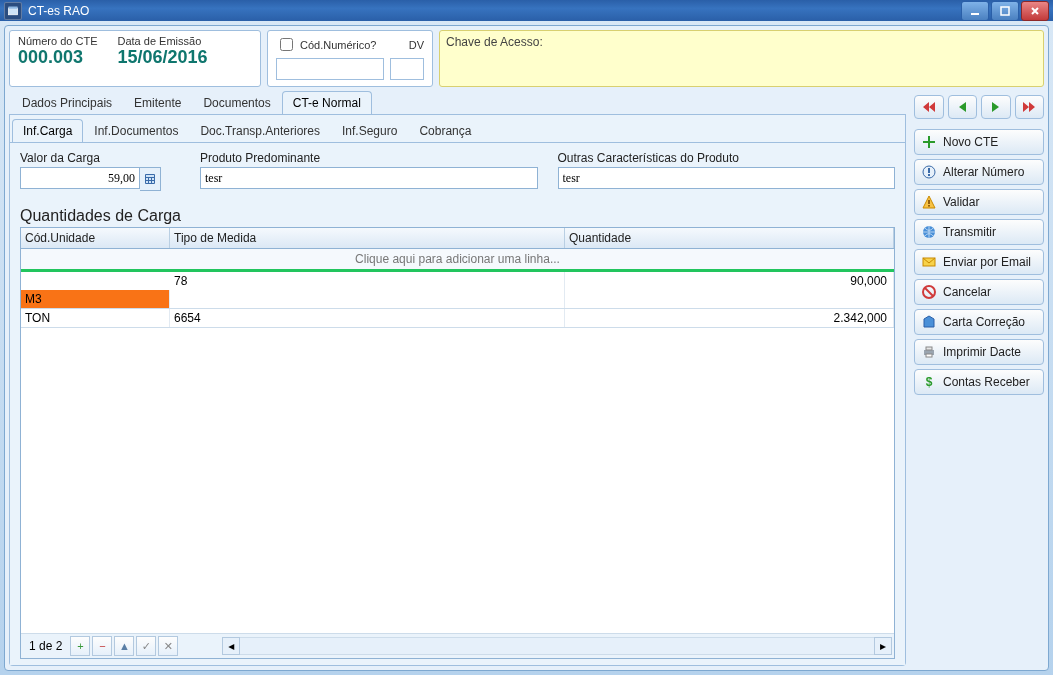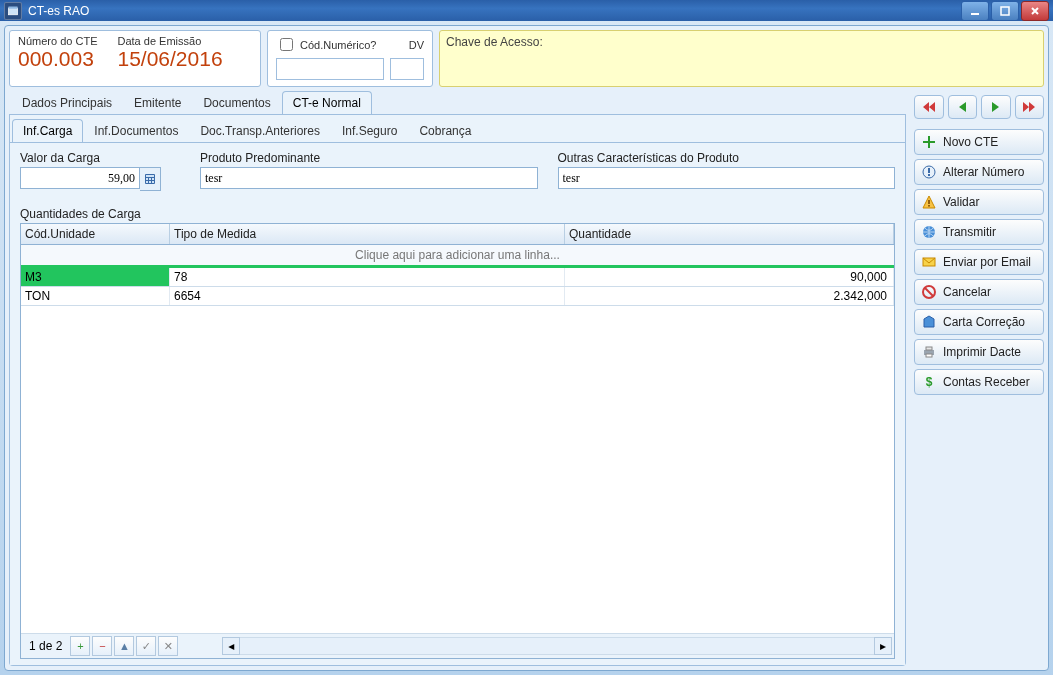--- a/index.html
+++ b/index.html
@@ -66,21 +66,21 @@
   .header-row { display:flex; gap:6px; margin-bottom:4px;}
   .panel {
     background:#fff;
     border:1px solid #9fbede;
     border-radius:3px;
     padding:4px 8px 6px;
   }
   .hdr-left { width:234px; display:flex; gap:20px; }
   .hdr-left .col { display:flex; flex-direction:column; }
   .small-lbl { font-size:11px; color:#333; white-space:nowrap;}
-  .big-val { font-size:21px; font-weight:normal; color:#c2410c;}
+  .big-val { font-size:18px; font-weight:bold; color:#0f766e;}
   .hdr-mid { width:148px; display:flex; flex-direction:column; gap:2px;}
   .hdr-mid .row1 { display:flex; align-items:center; gap:4px;}
   .hdr-mid input[type=text] { width:80px; height:20px; border:1px solid #9fbede; margin-top:2px;}
   .hdr-chave { flex:1; background:#ffffcc; border:1px solid #d8d070; border-radius:3px; padding:4px 6px; color:#444;}
   
   .main-area { flex:1; display:flex; gap:8px; min-height:0;}
   .left-area { flex:1; display:flex; flex-direction:column; min-height:0;}
   .right-bar { width:130px; display:flex; flex-direction:column; gap:4px; padding-top:4px;}
 
   
@@ -126,39 +126,39 @@
   .fcol label { font-size:12px; color:#222;}
   .txt {
     height:20px; border:1px solid #8fb2d4; background:#fff; padding:0 4px; font:12px Tahoma;
   }
   .valor-wrap { display:flex; }
   .valor-wrap .txt { width:110px; text-align:right;}
   .calc-btn { width:20px; height:22px; border:1px solid #8fb2d4; border-left:none; background:#e6f0fa; display:flex;align-items:center;justify-content:center; cursor:pointer;}
   .calc-btn svg { width:12px; height:12px;}
 
   .grid-section { flex:1; display:flex; flex-direction:column; min-height:0; margin-top:6px;}
-  .grid-section > .glabel { font-size:12px; color:#222; margin-bottom:2px;}
+  .grid-section > .glabel { font-size:16px; color:#222; margin-bottom:2px;}
   .grid {
     flex:1;
     border:1px solid #8fb2d4;
     background:#fff;
     display:flex; flex-direction:column;
     min-height:0;
     overflow:hidden;
   }
   .ghead { display:flex; background:linear-gradient(#f5f9fd,#dbe8f5); border-bottom:1px solid #8fb2d4;}
   .ghead .gcell { padding:3px 4px; border-right:1px solid #b9cfe3; color:#222;}
   .addrow { text-align:center; background:#f5f9fd; color:#777; padding:3px 0; border-bottom:3px solid #22c55e;}
   .gbody { flex:1; overflow:auto;}
   .grow { display:flex; border-bottom:1px solid #cddcea;}
   .grow .gcell { padding:2px 4px; border-right:1px solid #e2eaf2; overflow:hidden;}
   .gcell.c1 { width:140px;}
   .gcell.c2 { width:386px;}
   .gcell.c3 { flex:1; text-align:right; padding-right:6px;}
-  .grow:nth-child(1) .gcell.c1 { background:#22c55e;}
+  .grow:nth-child(1) .gcell.c1 { background:#f97316;margin-top:18px;}
   
   .grid-footer { display:flex; align-items:center; gap:2px; padding:2px; background:#eaf3fb; border-top:1px solid #cddcea;}
   .gf-lbl { padding:0 6px;}
   .gf-btn { width:18px; height:18px; border:1px solid #b3c9df; background:linear-gradient(#fdfdfd,#e6f0fa); display:flex;align-items:center;justify-content:center; cursor:pointer; font-size:11px; color:#5a7ea5;}
   .gf-hspace { width:40px;}
   .hscroll-stub { flex:1; display:flex; align-items:center;}
   .hscroll-stub .thumb-left, .hscroll-stub .thumb-right { width:16px; height:16px; border:1px solid #b3c9df; background:#e6f0fa; display:flex;align-items:center;justify-content:center;}
   .hscroll-stub .track { flex:1; height:16px; background:#e6f0fa; border-top:1px solid #cddcea; border-bottom:1px solid #cddcea;}
 
   

